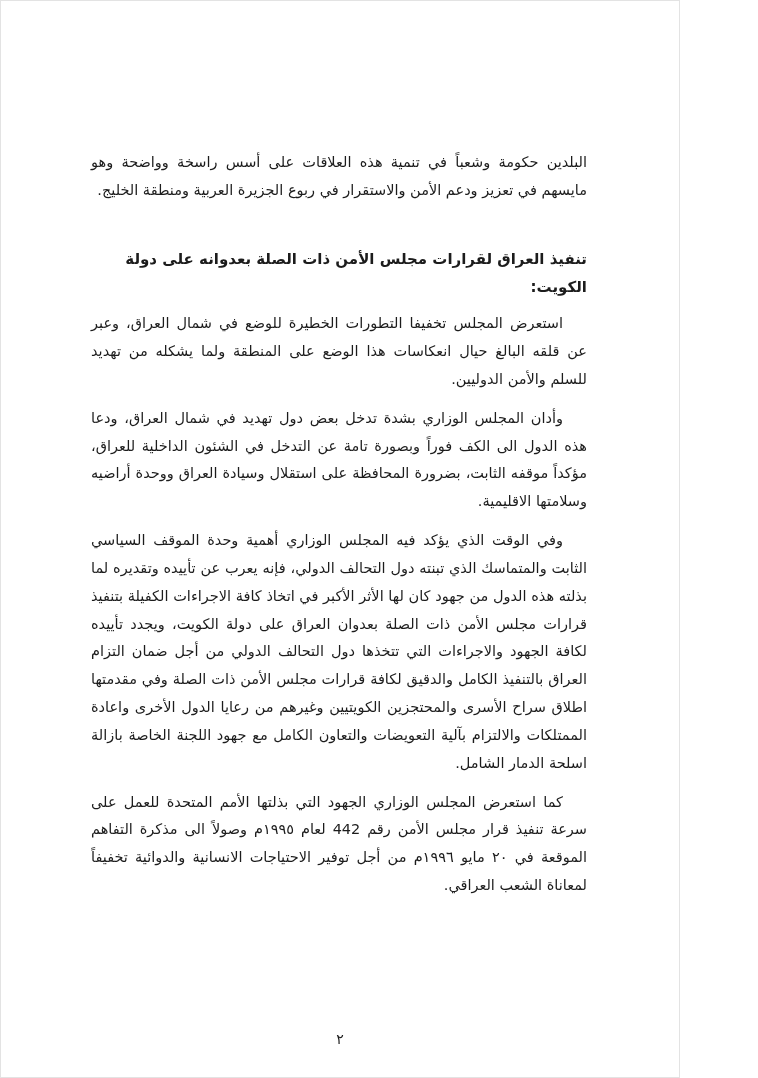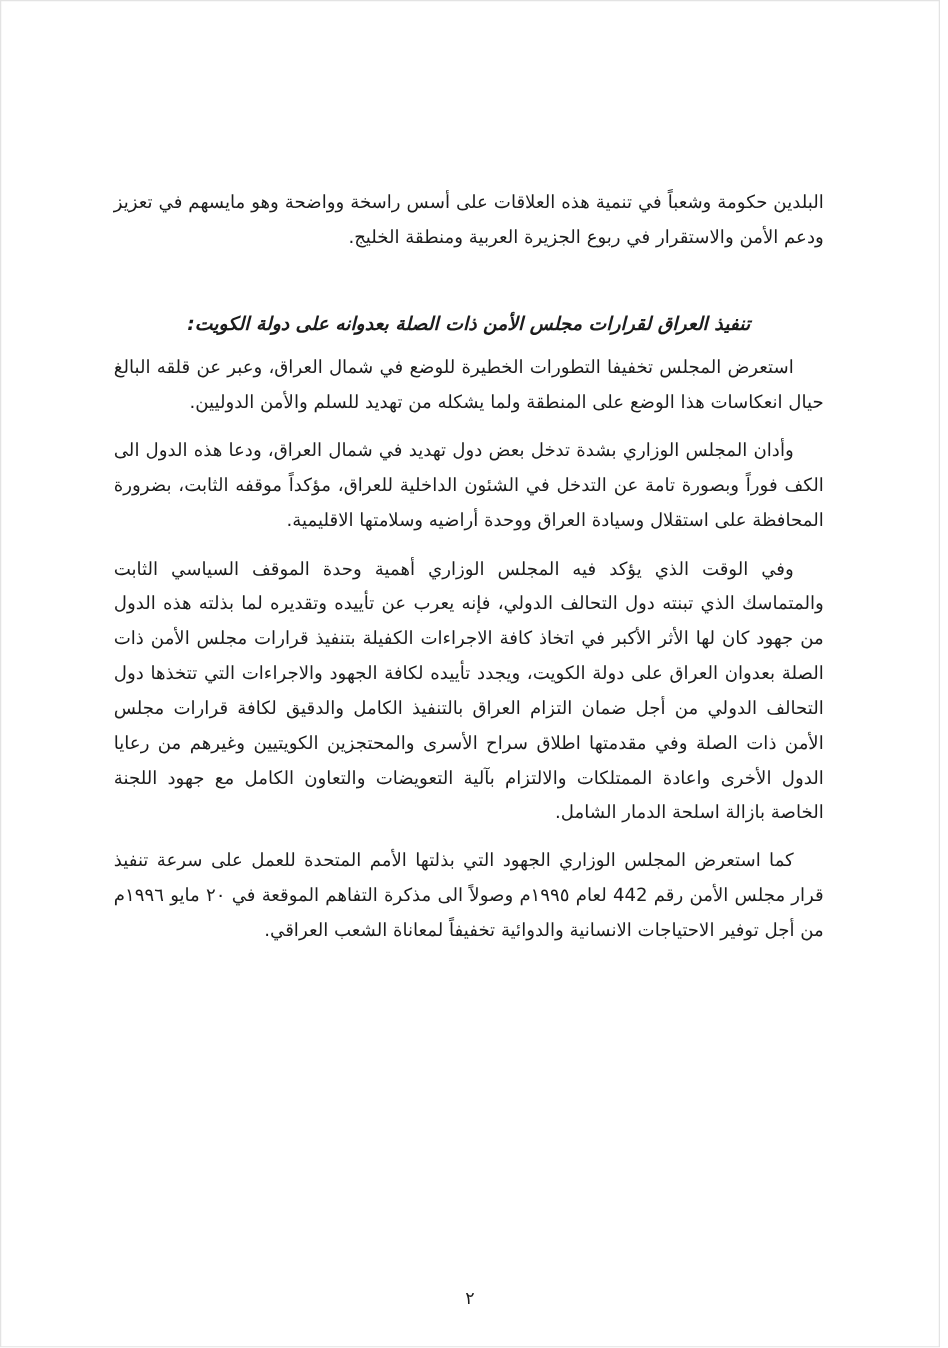--- a/index.html
+++ b/index.html
@@ -7,21 +7,21 @@
     padding: 0;
     background: #ffffff;
   }
   body {
     width: 758px;
     height: 1078px;
     font-family: "DejaVu Sans", sans-serif;
   }
   .page {
     position: relative;
-    width: 752px;
+    width: 680px;
     height: 1078px;
     box-sizing: border-box;
     background: #ffffff;
     border: 1px solid #e3e3e3;
     overflow: hidden;
     color: #1c1c1c;
   }
   .content {
     position: absolute;
     top: 148px;
@@ -38,22 +38,21 @@
   }
   .content p.intro {
     text-indent: 0;
     margin-bottom: 40px;
   }
   .section-heading {
     font-size: 15px;
     font-weight: bold;
     margin: 0 0 8px 0;
     direction: rtl;
-    text-align: center;
-    font-style: italic;
+    text-align: right;
   }
   .page-number {
     position: absolute;
     bottom: 30px;
     left: 0;
     right: 0;
     text-align: center;
     font-size: 14px;
     color: #1c1c1c;
   }

